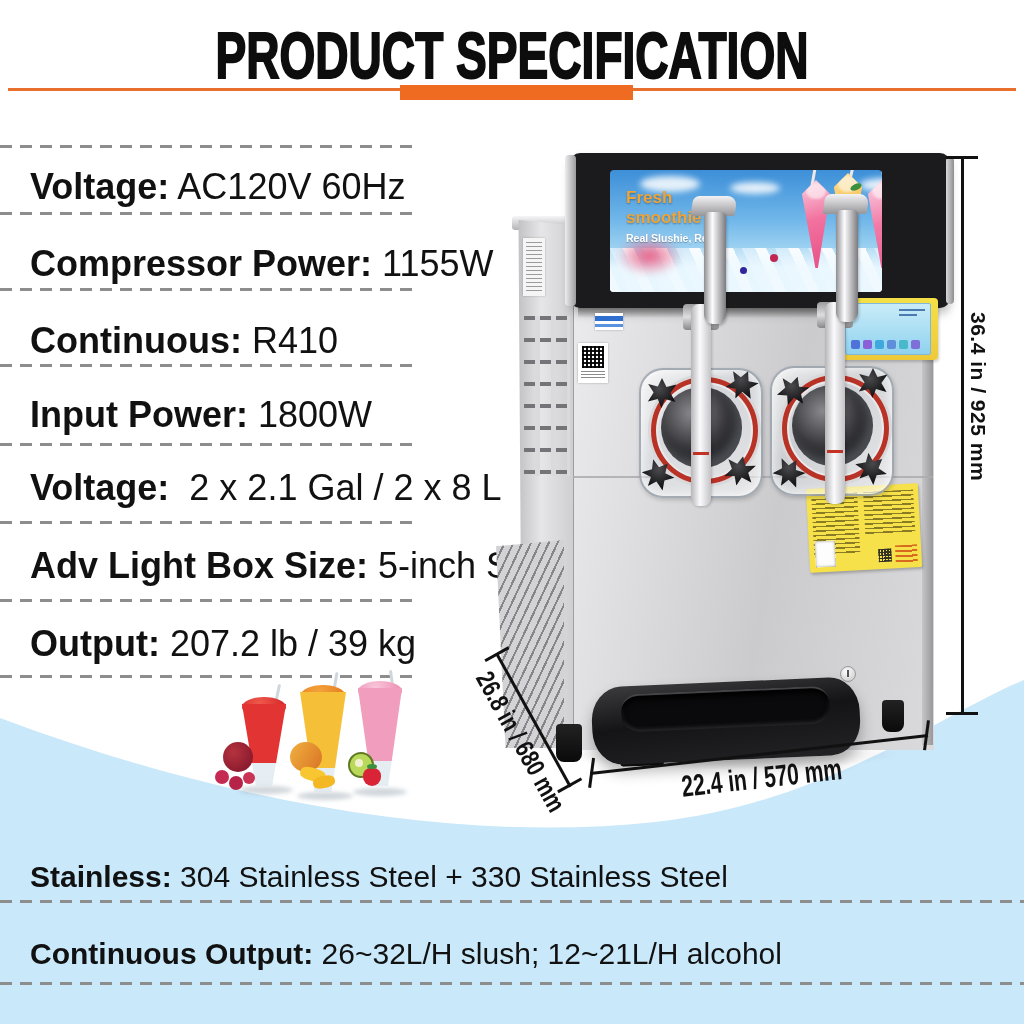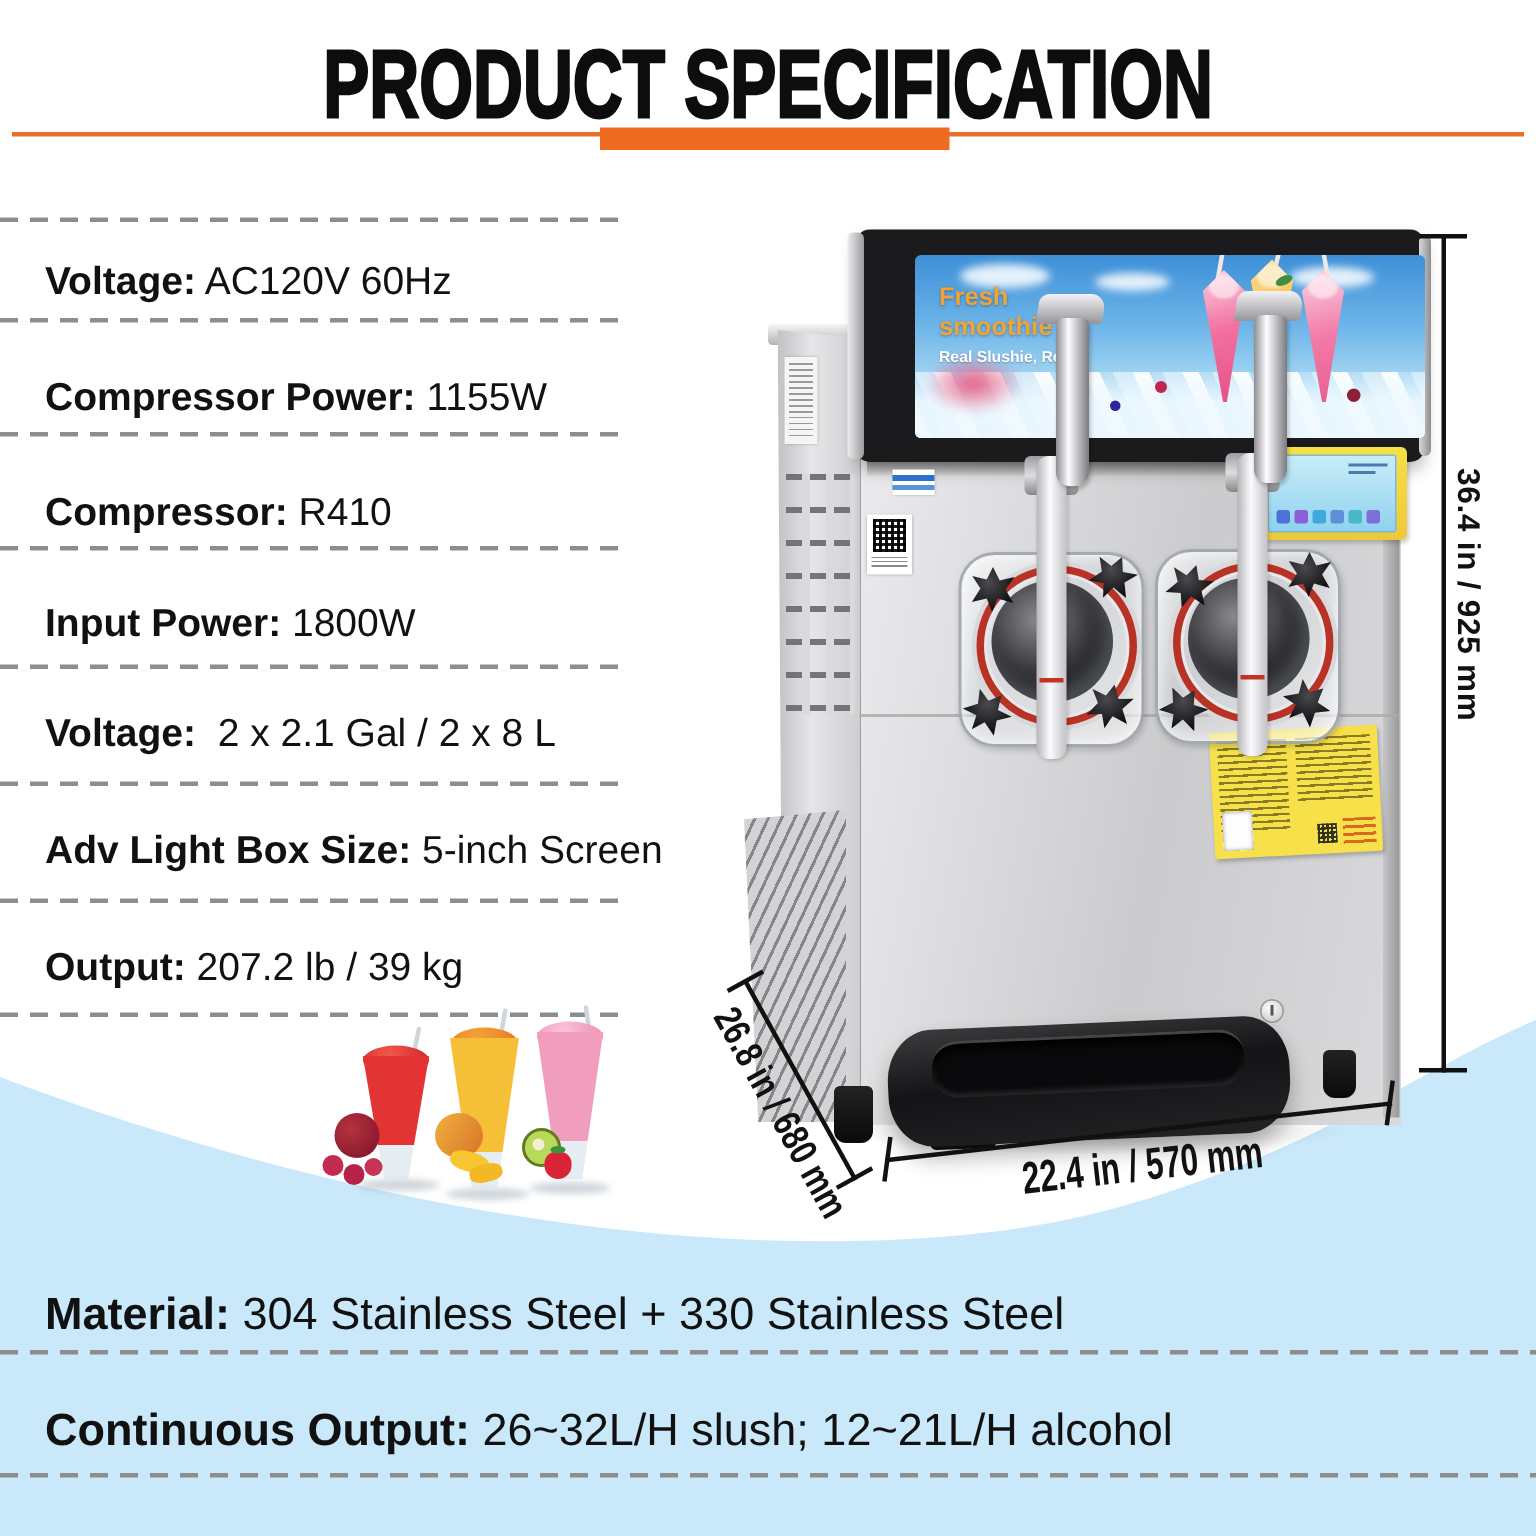--- a/index.html
+++ b/index.html
@@ -11,21 +11,21 @@
   .title{left:0;top:24px;width:1024px;text-align:center;font-size:64px;line-height:1;
          font-weight:900;letter-spacing:0px;color:#0d0d0d;transform:scaleX(.72);
          -webkit-text-stroke:2px #0d0d0d;white-space:nowrap;}
   .title-line{left:8px;top:88px;width:1008px;height:3px;background:#e8702c;}
   .title-bar{left:400px;top:85px;width:233px;height:15px;background:#ef6b21;}
 
   
   .dash{height:3px;background:repeating-linear-gradient(90deg,#8d8d8d 0 12px,transparent 12px 20px);}
   .dash-short{left:0;width:420px;}
   .dash-full{left:0;width:1024px;}
-  .spec-row{left:30px;height:38px;font-size:26px;line-height:38px;white-space:nowrap;}
+  .spec-row{left:30px;height:38px;font-size:36px;line-height:38px;white-space:nowrap;}
   .lbl{font-weight:bold;}
   .val{white-space:pre-wrap;}
 
   
   .wave{left:0;top:600px;width:1024px;height:424px;}
 
   
   .smoothies{left:205px;top:678px;width:215px;height:135px;}
   .glass{position:absolute;}
   .glass .cup{position:absolute;inset:0;clip-path:polygon(4% 0,96% 0,67% 100%,33% 100%);}
@@ -61,21 +61,21 @@
   .seam{left:103px;top:336px;width:360px;height:2px;background:#ababad;opacity:.85;}
   .lb-shadow{left:108px;top:166px;width:360px;height:12px;
       background:linear-gradient(180deg,rgba(0,0,0,.45),transparent);}
 
   .lightbox{left:100px;top:13px;width:380px;height:155px;background:#1b1b1d;border-radius:10px;
       box-shadow:0 6px 10px rgba(0,0,0,.25);}
   .lightbox:before{content:"";position:absolute;left:-5px;top:2px;width:11px;height:151px;border-radius:4px;
       background:linear-gradient(90deg,#ededef,#9c9c9e);}
   .lightbox:after{content:"";position:absolute;right:-4px;top:4px;width:8px;height:147px;border-radius:4px;
       background:linear-gradient(90deg,#d8d8da,#8e8e90);}
-  .screen{left:140px;top:30px;width:340px;height:122px;border-radius:4px;overflow:hidden;
+  .screen{left:140px;top:30px;width:272px;height:122px;border-radius:4px;overflow:hidden;
       background:linear-gradient(180deg,#3d8fd8 0%,#6fb6e9 40%,#a8d8f3 70%,#d8eefa 100%);}
   .cloud{position:absolute;background:rgba(255,255,255,.85);border-radius:50%;filter:blur(3px);}
   .ice{position:absolute;left:0;right:0;bottom:0;height:44px;
       background:
         linear-gradient(180deg,rgba(255,255,255,.15),rgba(238,249,255,.9) 45%),
         repeating-linear-gradient(65deg,rgba(255,255,255,.92) 0 10px,rgba(170,216,243,.85) 10px 18px,rgba(208,234,250,.9) 18px 30px);}
   .blob{position:absolute;border-radius:50%;filter:blur(3px);}
   .berry{position:absolute;border-radius:50%;}
   .cone{position:absolute;width:32px;height:88px;
       clip-path:polygon(6% 16%,50% 0,94% 16%,56% 100%,48% 100%);}
@@ -188,21 +188,21 @@
 <div class="abs dash dash-short" style="top:212px"></div>
 <div class="abs dash dash-short" style="top:288px"></div>
 <div class="abs dash dash-short" style="top:364px"></div>
 <div class="abs dash dash-short" style="top:443px"></div>
 <div class="abs dash dash-short" style="top:521px"></div>
 <div class="abs dash dash-short" style="top:599px"></div>
 <div class="abs dash dash-short" style="top:675px"></div>
 
 <div class="abs spec-row" style="top:168px"><span class="lbl">Voltage:</span><span class="val"> AC120V 60Hz</span></div>
 <div class="abs spec-row" style="top:245px"><span class="lbl">Compressor Power:</span><span class="val"> 1155W</span></div>
-<div class="abs spec-row" style="top:322px"><span class="lbl">Compressor:</span><span class="val"> R410</span></div>
+<div class="abs spec-row" style="top:322px"><span class="lbl">Continuous:</span><span class="val"> R410</span></div>
 <div class="abs spec-row" style="top:396px"><span class="lbl">Input Power:</span><span class="val"> 1800W</span></div>
 <div class="abs spec-row" style="top:469px"><span class="lbl">Voltage:</span><span class="val">  2 x 2.1 Gal / 2 x 8 L</span></div>
 <div class="abs spec-row" style="top:547px"><span class="lbl">Adv Light Box Size:</span><span class="val"> 5-inch Screen</span></div>
 <div class="abs spec-row" style="top:625px"><span class="lbl">Output:</span><span class="val"> 207.2 lb / 39 kg</span></div>
 
 <svg class="abs wave" viewBox="0 0 1024 424">
   <path d="M0,118 C240,208 470,242 655,222 C825,204 945,112 1024,80 L1024,424 L0,424 Z" fill="#c9e8fa"></path>
 </svg>
 
 <div class="abs smoothies">
@@ -365,16 +365,16 @@
   <div class="lab">26.8 in / 680 mm</div>
 </div>
 
 <div class="abs dim dim-bot">
   <div class="cap" style="left:0;top:0;width:340px;height:3px"></div>
   <div class="cap" style="left:0;top:-14px;width:3px;height:30px;transform:rotate(14deg)"></div>
   <div class="cap" style="left:337px;top:-14px;width:3px;height:30px;transform:rotate(14deg)"></div>
   <div class="lab">22.4 in / 570 mm</div>
 </div>
 
-<div class="abs bottom-row" style="top:858px"><span class="lbl">Material:</span><span class="val"> 304 Stainless Steel + 330 Stainless Steel</span></div>
+<div class="abs bottom-row" style="top:858px"><span class="lbl">Stainless:</span><span class="val"> 304 Stainless Steel + 330 Stainless Steel</span></div>
 <div class="abs dash dash-full" style="top:900px"></div>
 <div class="abs bottom-row" style="top:935px"><span class="lbl">Continuous Output:</span><span class="val"> 26~32L/H slush; 12~21L/H alcohol</span></div>
 <div class="abs dash dash-full" style="top:982px"></div>
 
 </body></html>

